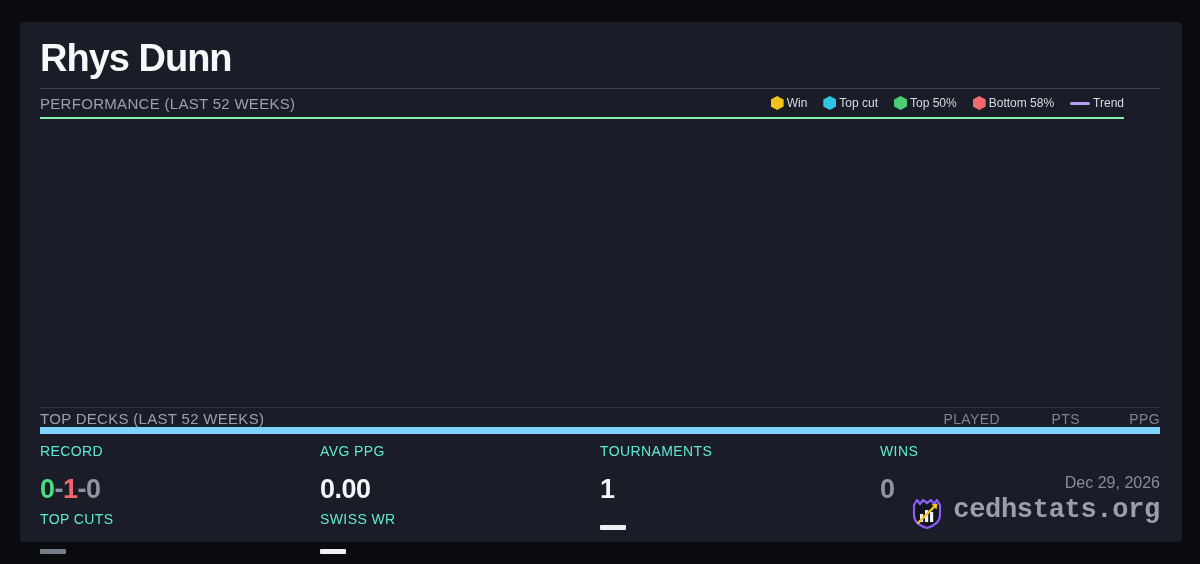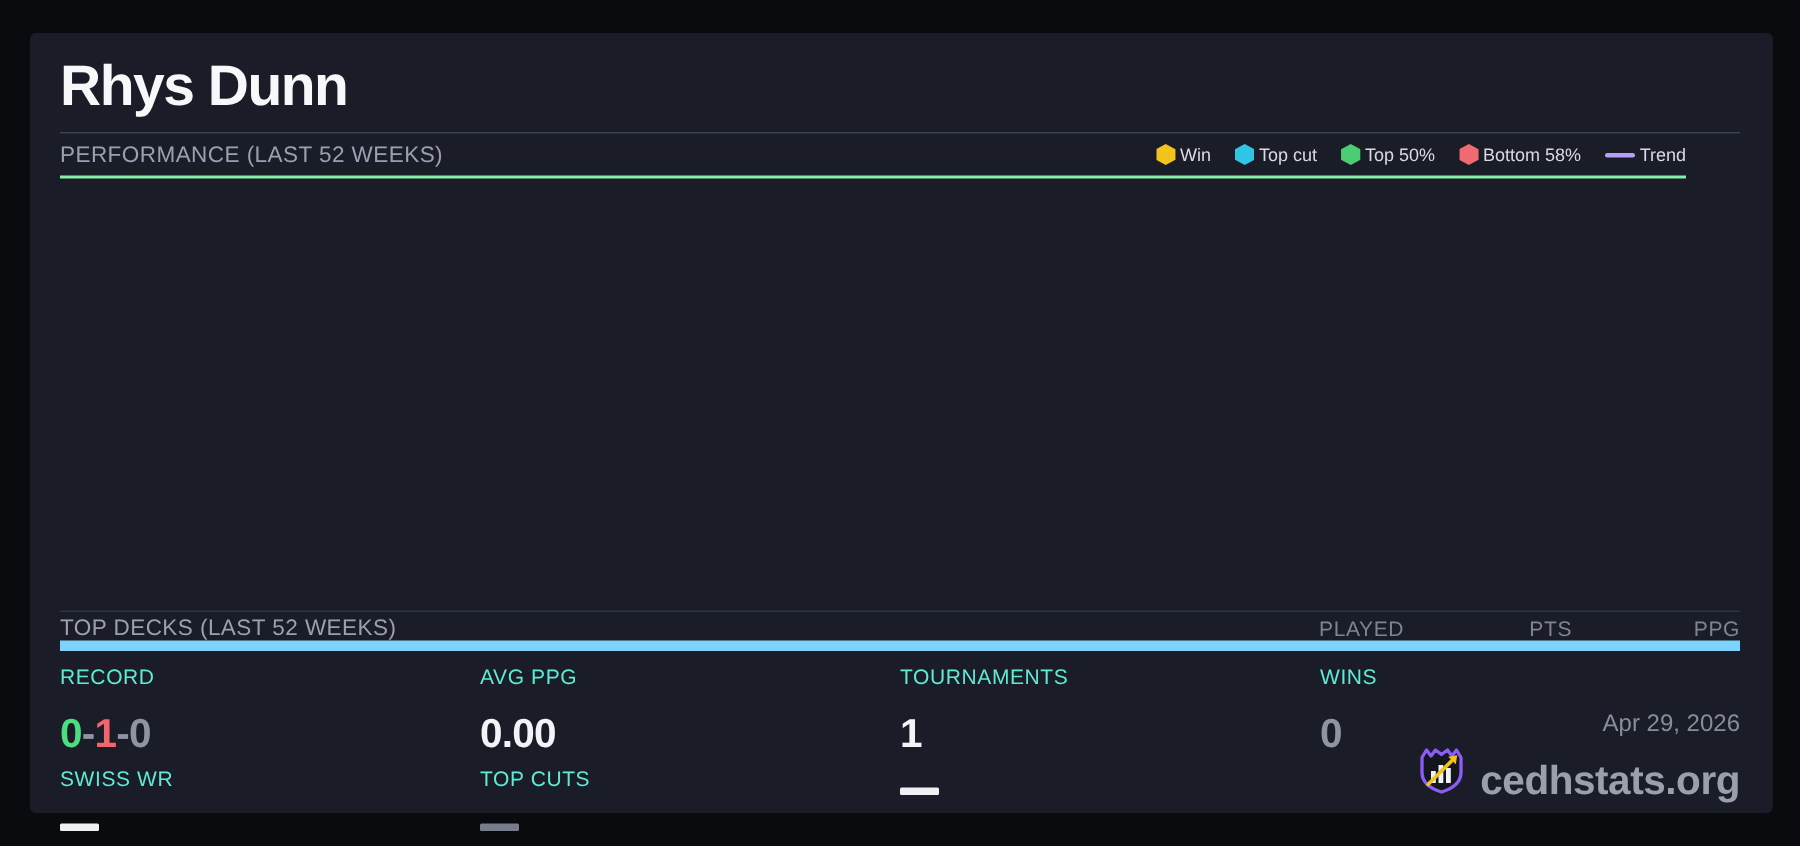--- a/index.html
+++ b/index.html
@@ -23,40 +23,40 @@
                 clip-path:polygon(50% 0%,100% 25%,100% 75%,50% 100%,0% 75%,0% 25%); }
   .legend-line { width:20px; height:3px; border-radius:2px; display:inline-block; }
   .legend-label { font-size:12px; color:#d8dbe3; }
 
   
   .chart-area { height:288px; }
 
   
   .decks-row { height:27px; border-top:1px solid #2e3442; border-bottom:7px solid #7dd3fc;
                display:flex; align-items:flex-end; justify-content:space-between; }
-  .deck-cols { display:flex;gap:32px; }
+  .deck-cols { display:flex; }
   .deck-col { width:80px; text-align:right; font-size:14px; color:#7e8494; letter-spacing:.4px; }
 
   
   .stats { position:relative; padding-top:9px; }
   .stats-grid { display:grid; grid-template-columns:280px 280px 280px 280px; }
   .stat-label { font-size:14px; color:#5eead4; letter-spacing:.4px; line-height:17px; }
   .stat-value { font-size:27px; font-weight:700; line-height:30px; margin-top:14px; letter-spacing:-.5px; }
   .val-white { color:#f2f4f7; }
   .val-muted { color:#8e94a1; }
   .row2 .stat-label { margin-top:7px; }
   .dash-bar { display:block; width:26px; height:5px; border-radius:1px; margin-top:21px; }
   .bar-gray { background:#767d8b; }
   .bar-white { background:#eef0f4; }
   .sr { position:absolute; width:1px; height:1px; overflow:hidden; clip:rect(0 0 0 0); white-space:nowrap; }
 
   
   .footer { position:absolute; right:22px; bottom:6px; text-align:right; }
   .footer-date { font-size:16px; color:#878d9a; margin-bottom:3px; }
-  .brand-row { display:flex; align-items:flex-end; justify-content:flex-end; gap:8px; }
+  .brand-row { display:flex; align-items:flex-start; justify-content:flex-end; gap:8px;font-family:Liberation Mono, monospace; }
   .brand-text { font-size:27px; font-weight:700; color:#9aa0ab; letter-spacing:-.3px; }
 </style>
 </head>
 <body>
 
 <div class="card">
 
   <div class="title-wrap">
     <div class="player-name">Rhys Dunn</div>
   </div>
@@ -113,42 +113,42 @@
         <div class="stat-value val-white">1</div>
       </div>
       <div>
         <div class="stat-label">WINS</div>
         <div class="stat-value val-muted">0</div>
       </div>
     </div>
 
     <div class="stats-grid row2">
       <div>
-        <div class="stat-label">SWISS WR</div>
-        <span class="dash-bar bar-white">
+        <div class="stat-label">TOP CUTS</div>
+        <span class="dash-bar bar-gray">
             <span class="sr">—</span>
           </span>
       </div>
       <div>
-        <div class="stat-label">TOP CUTS</div>
-        <span class="dash-bar bar-gray">
+        <div class="stat-label">SWISS WR</div>
+        <span class="dash-bar bar-white">
             <span class="sr">—</span>
           </span>
       </div>
       <div>
         <span class="dash-bar bar-white">
             <span class="sr">—</span>
           </span>
       </div>
       <div></div>
     </div>
   </div>
 
   <div class="footer">
-    <div class="footer-date">Apr 29, 2026</div>
+    <div class="footer-date">Dec 29, 2026</div>
     <div class="brand-row">
       <span>
         <svg width="36" height="36" viewBox="0 0 36 36" fill="none">
           <path d="M5 10 L8 5 L11 9 L14 5 L18 8 L22 5 L25 9 L28 5 L31 10 L31 20 C31 26 26 30.5 18 33 C10 30.5 5 26 5 20 Z" stroke="#8b5cf6" stroke-width="2.2" stroke-linejoin="round" fill="#14161e"></path>
           <rect x="11" y="19" width="3.2" height="8" fill="#f2f3f5"></rect>
           <rect x="16" y="15" width="3.2" height="12" fill="#f2f3f5"></rect>
           <rect x="21" y="17" width="3.2" height="10" fill="#f2f3f5"></rect>
           <path d="M9 28 L26 11" stroke="#f2c21d" stroke-width="2.4" stroke-linecap="round"></path>
           <path d="M22.5 9.5 L28.5 8.5 L27.5 14.5 Z" fill="#f2c21d"></path>
         </svg>

